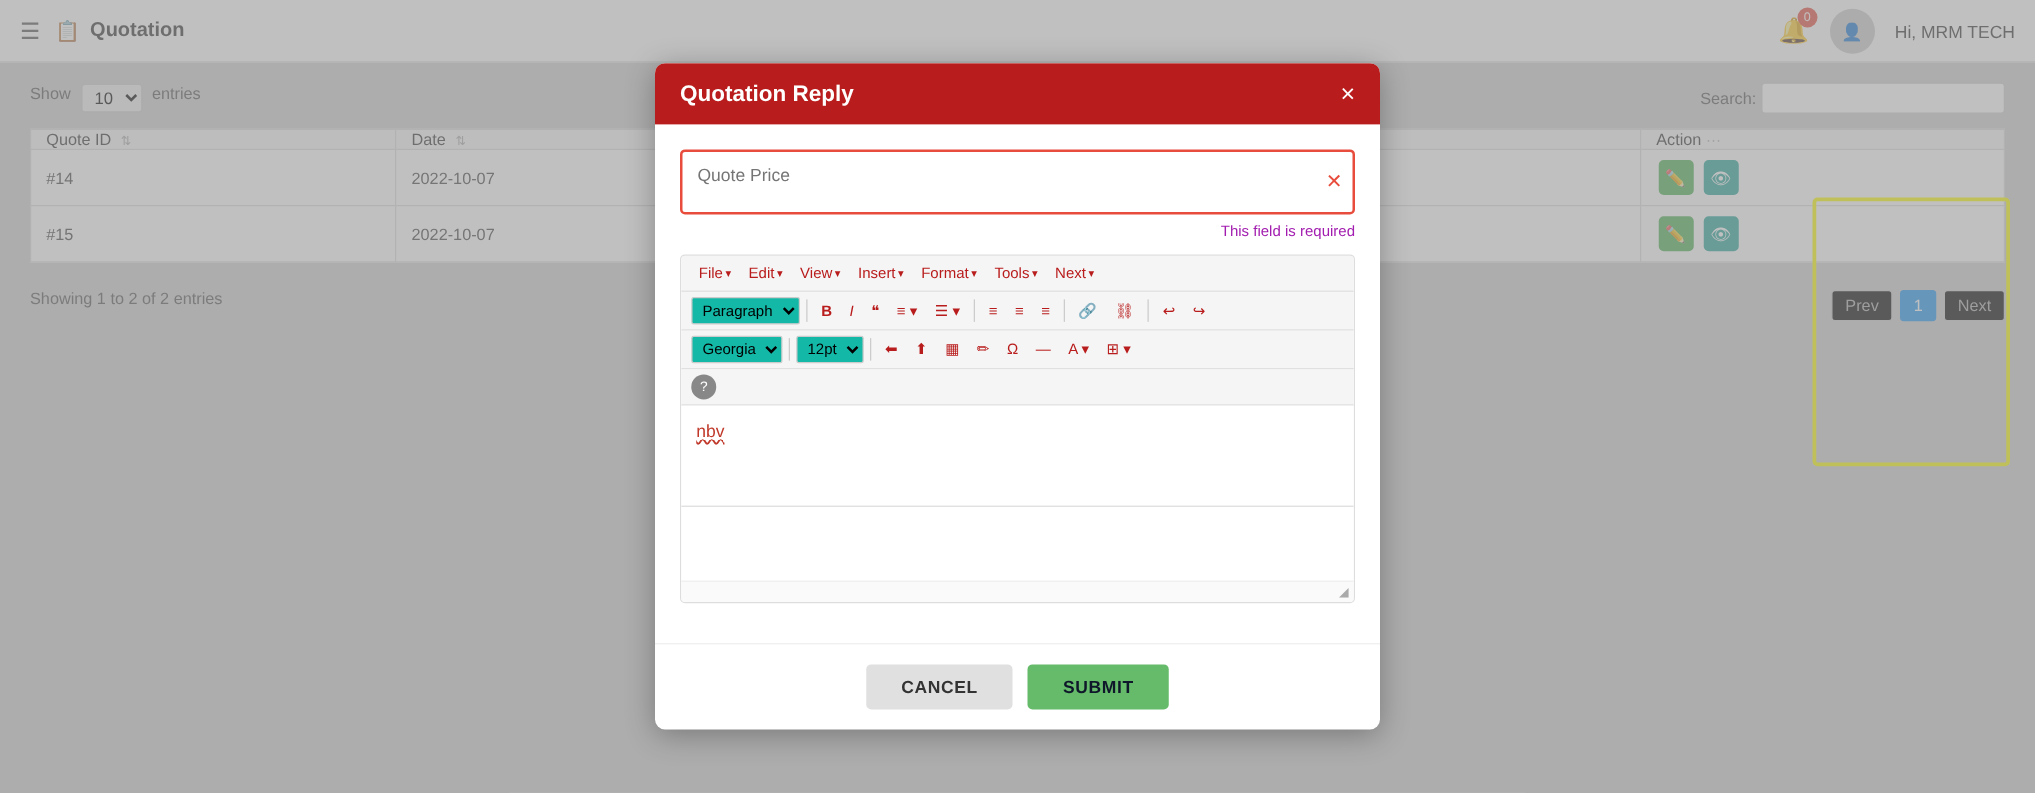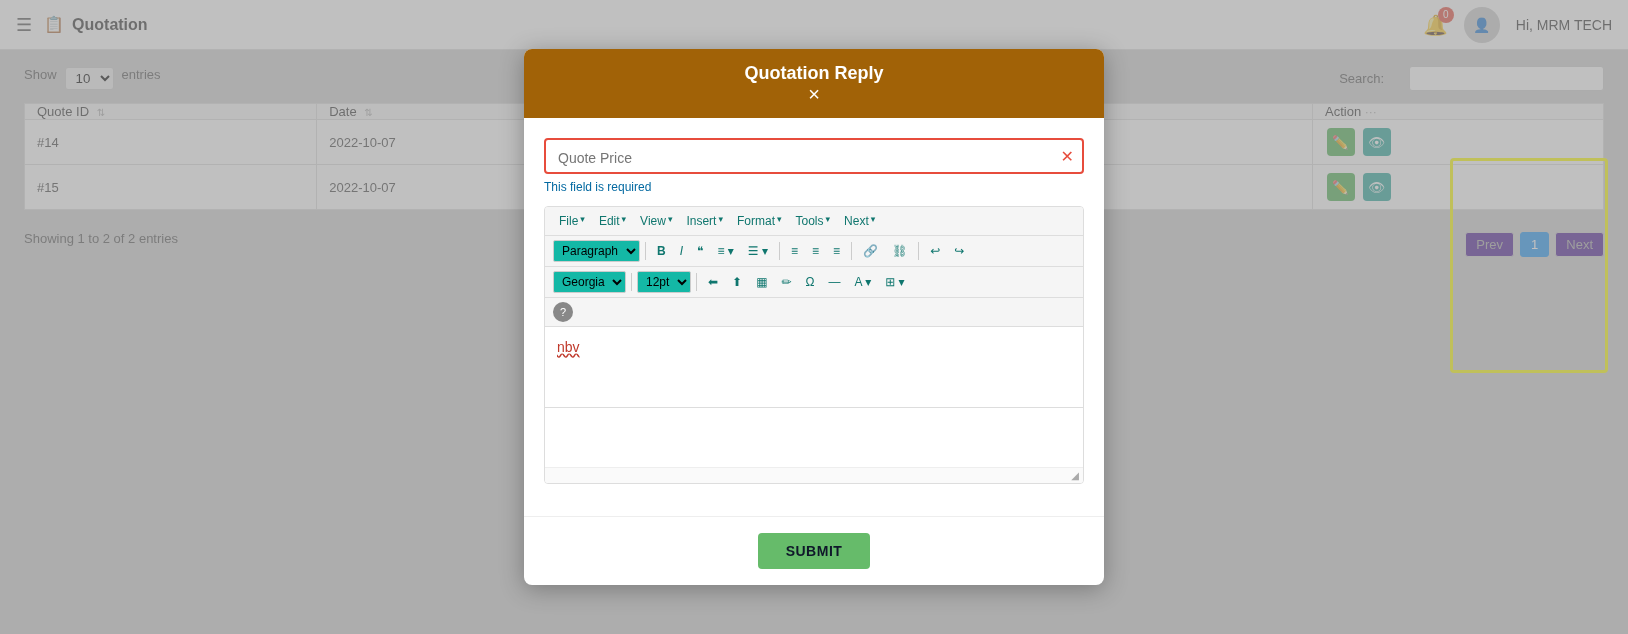--- a/index.html
+++ b/index.html
@@ -17,61 +17,61 @@
     .bell-icon { position: relative; font-size: 20px; color: #555; }
     .bell-badge { position: absolute; top: -6px; right: -6px; background: #e74c3c; color: #fff; border-radius: 50%; width: 16px; height: 16px; font-size: 10px; display: flex; align-items: center; justify-content: center; }
     .user-avatar { width: 36px; height: 36px; border-radius: 50%; background: #ccc; display: flex; align-items: center; justify-content: center; font-size: 14px; color: #555; }
     .user-name { font-size: 14px; color: #333; text-align: right; }
 
     
     .main-content { padding: 16px 24px; }
     .table-controls { display: flex; align-items: center; justify-content: space-between; margin-bottom: 12px; }
     .show-entries { display: flex; gap: 8px; font-size: 13px; color: #555; }
     .show-entries select { padding: 2px 6px; border: 1px solid #ccc; border-radius: 3px; }
-    .search-area { display: flex; align-items: center; gap: 25px; font-size: 13px; color: #555; justify-content: center; }
+    .search-area { display: flex; align-items: center; gap: 4px; font-size: 13px; color: #555; justify-content: center; }
     .search-area input { padding: 4px 8px; border: 1px solid #ccc; border-radius: 3px; }
 
     
     .data-table { width: 100%; border-collapse: collapse; background: #fff; font-size: 13px; }
     .data-table th { background: #f8f8f8; border: 1px solid #ddd; padding: 0 12px; text-align: left; color: #333; font-weight: 400; white-space: nowrap; }
     .data-table td { border: 1px solid #ddd; padding: 8px 12px; color: #444; }
 
     .action-btn { width: 28px; height: 28px; border-radius: 4px; border: none; cursor: pointer; display: inline-flex; align-items: center; justify-content: center; margin: 0 2px; }
     .btn-green { background: #4caf50; color: #fff; }
     .btn-teal { background: #26a69a; color: #fff; }
 
     .pagination-area { display: flex; align-items: center; gap: 6px; margin-top: 12px; }
     .page-info { font-size: 13px; color: #555; }
-    .page-btn { padding: 4px 10px; border: 1px solid #ccc; border-radius: 3px; background: #4c1d95; cursor: pointer; font-size: 13px; color: #555; }
+    .page-btn { padding: 4px 10px; border: 1px solid #ccc; border-radius: 3px; background: #000000; cursor: pointer; font-size: 13px; color: #555; }
     .page-btn.active { background: #2196f3; color: #fff; border-color: #2196f3; }
     .page-btn.disabled { color: #aaa; cursor: default; }
 
     
     .red-arrow-svg { position: absolute; top: 130px; left: 380px; z-index: 5; pointer-events: none; }
 
     
     .overlay { position: absolute; top: 0; left: 0; width: 100%; height: 100%; background: rgba(150,150,150,0.6); z-index: 10; }
 
     
     .modal { position: absolute; top: 50%; left: 50%; transform: translate(-50%, -50%); width: 580px; background: #fff; border-radius: 8px; box-shadow: 0 4px 24px rgba(0,0,0,0.3); z-index: 20; overflow: hidden; }
-    .modal-header { background: #a16207; padding: 14px 20px; display: flex; align-items: center; justify-content: space-between; flex-direction: column; }
+    .modal-header { background: #b91c1c; padding: 14px 20px; display: flex; align-items: center; justify-content: space-between; }
     .modal-title { color: #fff; font-size: 18px; font-weight: 600; }
     .modal-close { color: #fff; font-size: 20px; cursor: pointer; background: none; border: none; line-height: 1; }
     .modal-body { padding: 20px; }
 
     
-    .quote-price-field { width: 100%; border: 2px solid #e74c3c; border-radius: 4px; padding: 10px 36px 6px 12px; font-size: 14px; color: #999; outline: none; position: relative; }
+    .quote-price-field { width: 100%; border: 2px solid #e74c3c; border-radius: 4px; padding: 10px 36px 22px 12px; font-size: 14px; color: #999; outline: none; position: relative; }
     .quote-price-wrapper { position: relative; margin-bottom: 6px; }
     .quote-price-clear { position: absolute; right: 10px; top: 50%; transform: translateY(-50%); color: #e74c3c; font-size: 16px; cursor: pointer; background: none; border: none; }
-    .field-error { color: #0369a1; font-size: 12px; margin-bottom: 12px; }
+    .field-error { color: #a21caf; font-size: 12px; margin-bottom: 12px; text-align: right; }
 
     
     .editor-container { border: 1px solid #ddd; border-radius: 4px; overflow: hidden; margin-bottom: 12px; }
     .toolbar-row { background: #f5f5f5; border-bottom: 1px solid #ddd; padding: 4px 8px; display: flex; align-items: center; gap: 2px; flex-wrap: wrap; }
-    .toolbar-btn { background: none; border: none; padding: 3px 6px; cursor: pointer; font-size: 12px; color: #0f766e; border-radius: 2px; display: inline-flex; align-items: flex-start; gap: 2px; }
+    .toolbar-btn { background: none; border: none; padding: 3px 6px; cursor: pointer; font-size: 12px; color: #b91c1c; border-radius: 2px; display: inline-flex; align-items: center; gap: 2px; }
     .toolbar-separator { width: 1px; height: 18px; background: #ccc; margin: 0 3px; }
     .toolbar-select { font-size: 12px; border: 1px solid #ccc; border-radius: 2px; padding: 2px 4px; background: #14b8a6; }
     .editor-content { min-height: 80px; padding: 12px; font-size: 14px; background: #fff; }
     .editor-content .nbv { color: #c0392b; text-decoration: underline wavy #c0392b; }
 
     
     .bottom-textarea { width: 100%; height: 60px; border: none; border-top: 1px solid #ddd; resize: none; padding: 8px; font-size: 13px; color: #666; outline: none; display: block; }
     .resize-handle { text-align: right; padding: 2px 4px; color: #aaa; font-size: 10px; background: #fafafa; border-top: 1px solid #eee; }
 
     
@@ -276,17 +276,18 @@
         <div class="editor-content">
           <span class="nbv">nbv</span>
         </div>
 
         <textarea class="bottom-textarea" style=""></textarea>
         <div class="resize-handle">◢</div>
       </div>
 
     </div>
     <div class="modal-footer">
+      <button class="btn-cancel">CANCEL</button>
       <button class="btn-submit">SUBMIT</button>
     </div>
   </div>
 
 </div>
 
 </body></html>

